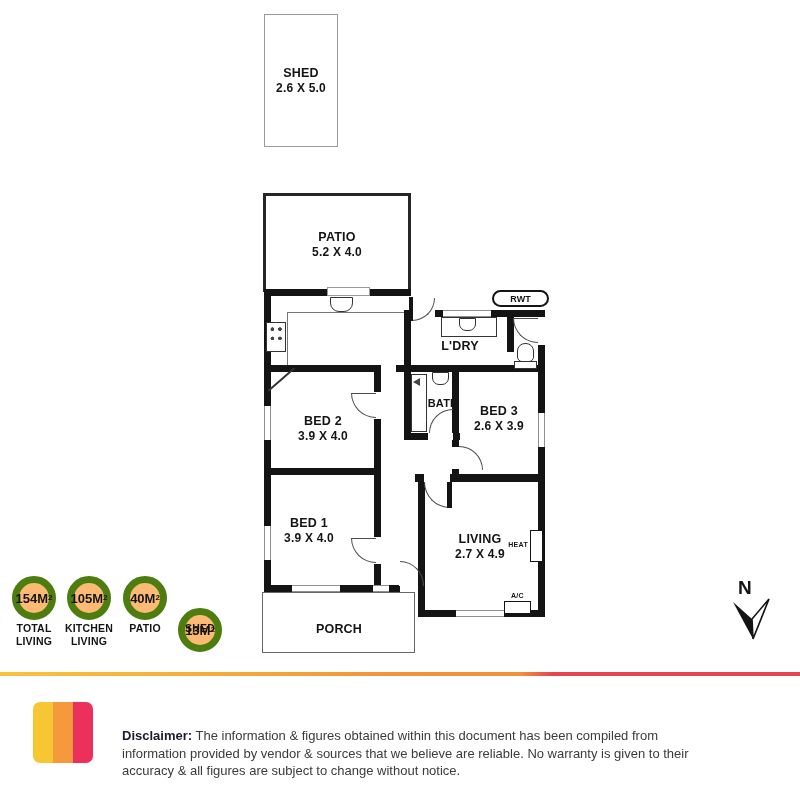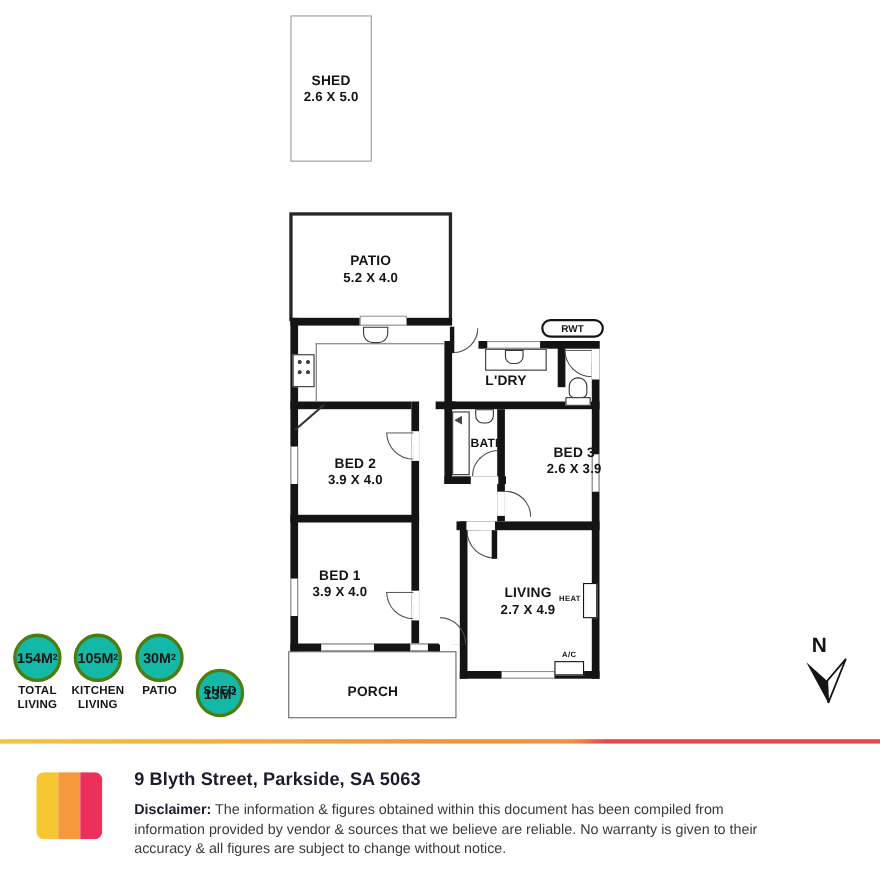--- a/index.html
+++ b/index.html
@@ -10,21 +10,21 @@
   .win-v{position:absolute;background:#fff;border-left:1px solid #8f8f8f;border-right:1px solid #8f8f8f;box-sizing:border-box;}
   .gap{position:absolute;background:#fff;}
   .arc{position:absolute;border:0 solid #4d4d4d;box-sizing:border-box;}
   .leaf{position:absolute;background:#141414;}
   .room{position:absolute;text-align:center;color:#141414;font-weight:bold;letter-spacing:0.2px;}
   .room .nm{font-size:12.5px;line-height:15px;}
   .room .dm{font-size:12px;line-height:15px;}
   .fix{position:absolute;background:#fff;border:1.3px solid #333;box-sizing:border-box;}
   .tiny{position:absolute;font-size:7px;font-weight:bold;color:#141414;letter-spacing:0.3px;}
   .outline{position:absolute;background:#fff;box-sizing:border-box;}
-  .badge{position:absolute;width:44px;height:44px;border:3px solid #4d7c0f;border-radius:50%;background:#14b8a6;
+  .badge{position:absolute;width:44px;height:44px;border:7px solid #4d7c0f;border-radius:50%;background:#fdba74;
          display:flex;align-items:center;justify-content:center;font-weight:bold;font-size:13px;color:#141414;box-sizing:border-box;}
   .badge sup{font-size:8px;line-height:0;}
   .badge-label{position:absolute;text-align:center;font-weight:bold;font-size:10.5px;line-height:13px;color:#141414;letter-spacing:0.2px;}
   .stove-dots{background-image:
       radial-gradient(circle at 30% 22%, #444 1.6px, transparent 2.1px),
       radial-gradient(circle at 72% 22%, #444 1.6px, transparent 2.1px),
       radial-gradient(circle at 30% 55%, #444 1.6px, transparent 2.1px),
       radial-gradient(circle at 72% 55%, #444 1.6px, transparent 2.1px);}
   .divider{position:absolute;left:0;top:672px;width:800px;height:3.5px;
       background:linear-gradient(90deg,#F6C33C 0%,#F5AE3A 25%,#F2943B 48%,#F2913C 65%,#E6454E 69%,#E6454E 100%);}
@@ -126,21 +126,21 @@
   <div class="room" style="left:414px;top:339px;width:92px;">
     <div class="nm">L'DRY</div>
   </div>
   <div class="room" style="left:425px;top:396px;width:36px;">
     <div class="nm" style="font-size:11px;">BATH</div>
   </div>
   <div class="room" style="left:270px;top:414px;width:106px;">
     <div class="nm">BED 2</div>
     <div class="dm">3.9 X 4.0</div>
   </div>
-  <div class="room" style="left:459px;top:404px;width:80px;padding-left:23px;">
+  <div class="room" style="left:459px;top:404px;width:80px;">
     <div class="nm">BED 3</div>
     <div class="dm">2.6 X 3.9</div>
   </div>
   <div class="room" style="left:256px;top:516px;width:106px;">
     <div class="nm">BED 1</div>
     <div class="dm">3.9 X 4.0</div>
   </div>
   <div class="room" style="left:428px;top:532px;width:104px;">
     <div class="nm">LIVING</div>
     <div class="dm">2.7 X 4.9</div>
@@ -156,21 +156,21 @@
   </div>
   <div class="badge" style="left:67px;top:576px;">
     <span>105M</span>
       <sup>2</sup>
   </div>
   <div class="badge-label" style="left:54px;top:622px;width:70px;">
     <div>KITCHEN</div>
       <div>LIVING</div>
   </div>
   <div class="badge" style="left:123px;top:576px;">
-    <span>30M</span>
+    <span>40M</span>
       <sup>2</sup>
   </div>
   <div class="badge-label" style="left:110px;top:622px;width:70px;">
     <div>PATIO</div>
       <div></div>
   </div>
   <div class="badge" style="left:178px;top:608px;">
     <span>13M</span>
       <sup>2</sup>
   </div>
@@ -184,19 +184,18 @@
     <polygon points="8,27 27,44 28,64" fill="#141414"></polygon>
     <polygon points="27,44 44,24 28,64" fill="#ffffff" stroke="#141414" stroke-width="1.6"></polygon>
   </svg>
 
   <div class="divider"></div>
   <div class="logo">
     <div class="stripe-y"></div>
     <div class="stripe-o"></div>
     <div class="stripe-p"></div>
   </div>
-  <div class="address">9 Blyth Street, Parkside, SA 5063</div>
   <div class="disclaimer">
     <b>Disclaimer:</b>
     <span>The information &amp; figures obtained within this document has been compiled from information provided by vendor &amp; sources that we believe are reliable. No warranty is given to their accuracy &amp; all figures are subject to change without notice.</span>
   </div>
 
 </div>
 
 </body></html>

